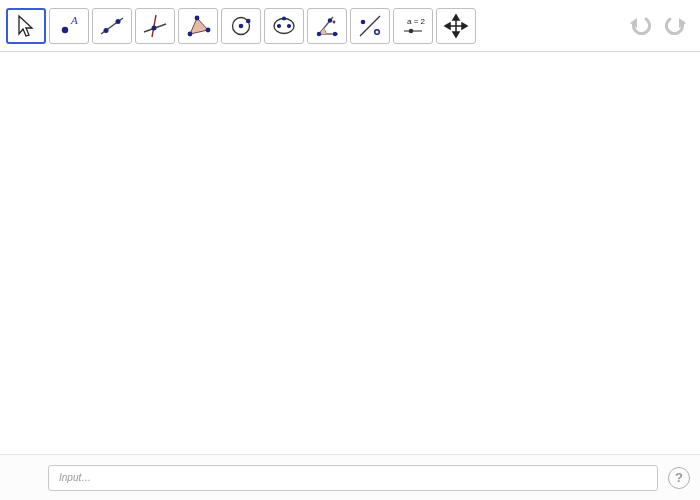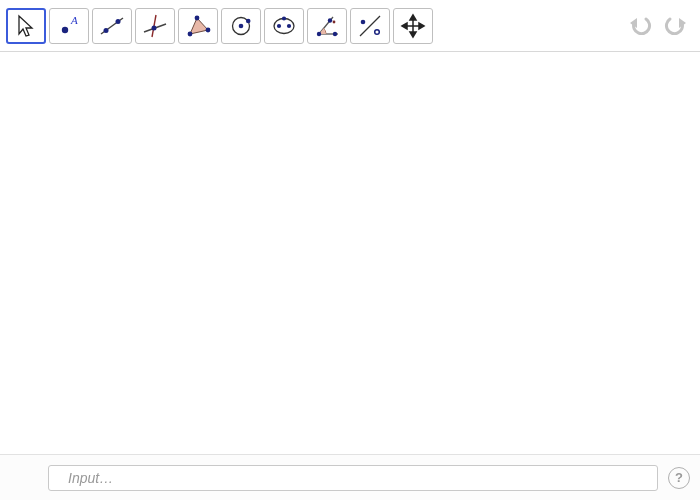--- a/index.html
+++ b/index.html
@@ -16,21 +16,21 @@
   .tool-btn.selected { border: 2px solid #3b5bdb; }
   .tool-btn svg { width: 30px; height: 28px; display: block; }
   .spacer { flex: 1; }
   .undo-redo { display: flex; gap: 4px; padding-right: 4px; }
   .ur-btn { width: 30px; height: 30px; display: flex; align-items: center; justify-content: center; cursor: pointer; color: #bcbcbc; }
   .canvas { flex: 1; background: #fff; }
   .input-bar { display: flex; align-items: center; height: 46px; border-top: 1px solid #e2e2e2; padding: 0 10px; gap: 10px; background:#fcfcfc; }
   .input-lead { width: 28px; }
   .input-field {
     flex: 1; height: 26px; border: 1px solid #c9c9c9; border-radius: 3px;
-    padding: 0 19px; font-size: 14px; color: #0c4a6e; font-style: italic;
+    padding: 0 10px; font-size: 10px; color: #0c4a6e; font-style: italic;
     background: #fff;
   }
   .input-field::placeholder { color: #999; font-style: italic; }
   .help-btn {
     width: 22px; height: 22px; border: 1.5px solid #b0b0b0; border-radius: 50%;
     display:flex; align-items:center; justify-content:center;
     color:#9a9a9a; font-size:13px; font-weight:bold; cursor:pointer;
   }
   .slider-label { font-size: 8px; font-family: Arial; fill:#222; }
 </style>
@@ -128,20 +128,29 @@
     <div class="tool-btn">
       <span>
         <svg viewBox="0 0 30 28">
               <line x1="5" y1="24" x2="25" y2="4" stroke="#333" stroke-width="1.3"></line>
               <circle cx="8" cy="10" r="2.3" fill="#1a237e"></circle>
               <circle cx="22" cy="20" r="2.3" fill="none" stroke="#1a237e" stroke-width="1.5"></circle>
             </svg>
       </span>
     </div>
 
+    <div class="tool-btn">
+      <span>
+        <svg viewBox="0 0 30 28">
+              <text x="9" y="12" class="slider-label">a = 2</text>
+              <line x1="6" y1="19" x2="24" y2="19" stroke="#555" stroke-width="1.3"></line>
+              <circle cx="13" cy="19" r="2.3" fill="#333"></circle>
+            </svg>
+      </span>
+    </div>
 
     <div class="tool-btn">
       <span>
         <svg viewBox="0 0 30 28" stroke="#222" stroke-width="1.5" fill="#222">
           <line x1="15" y1="5" x2="15" y2="23"></line>
               <line x1="6" y1="14" x2="24" y2="14"></line>
           <polygon points="15,3 12,8 18,8"></polygon>
               <polygon points="15,25 12,20 18,20"></polygon>
           <polygon points="4,14 9,11 9,17"></polygon>
               <polygon points="26,14 21,11 21,17"></polygon>

